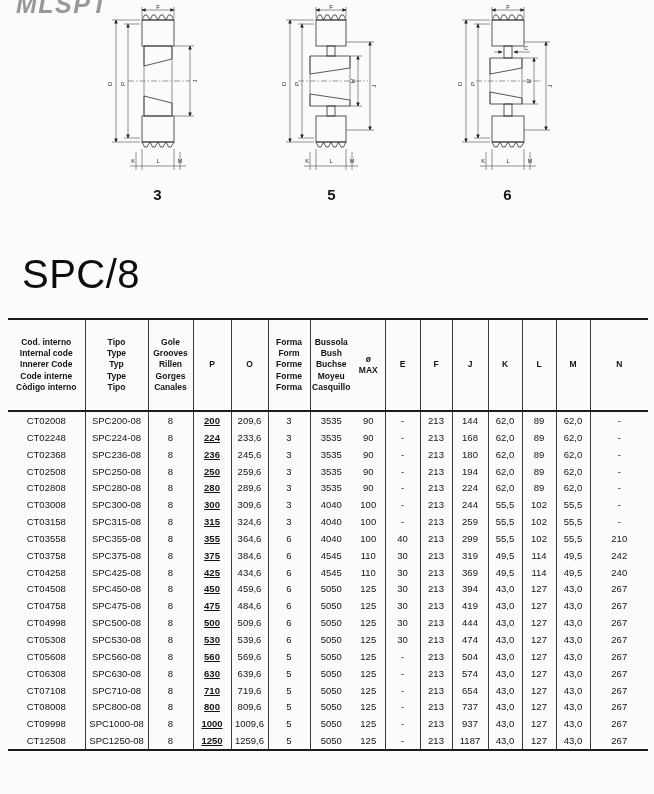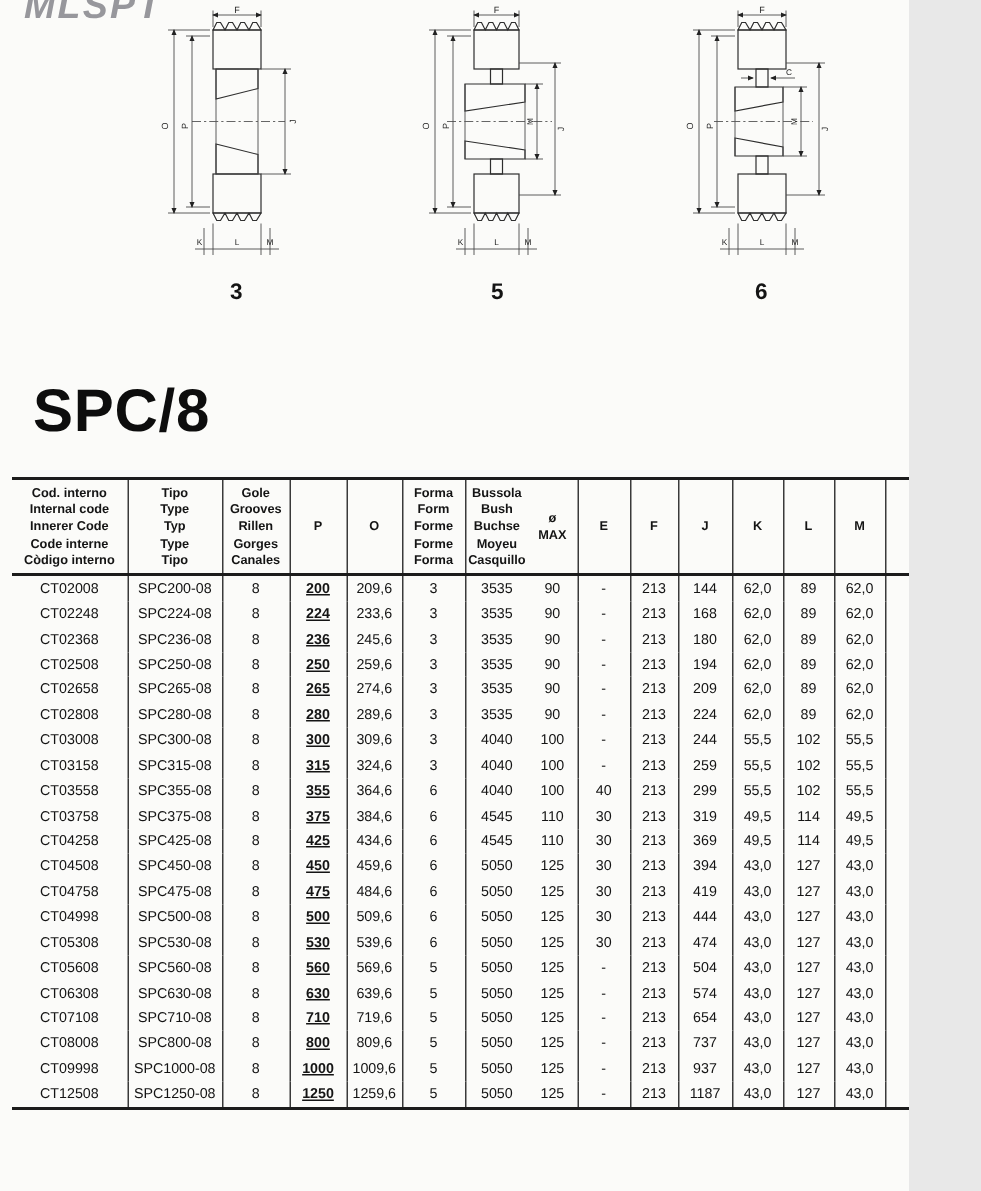--- a/index.html
+++ b/index.html
@@ -1,52 +1,52 @@
 <!DOCTYPE html>
 <html><head>
 <meta charset="utf-8">
 <style>
   html,body{margin:0;padding:0;background:#e8e8e8;}
   .canvas{
-    position:relative; width:606px; height:794px; overflow:hidden;
+    position:relative; width:654px; height:794px; overflow:hidden;
     background:#fbfbf9; font-family:"Liberation Sans", sans-serif; color:#141414;
   }
   
   .logo{
     position:absolute; top:-10px; left:16px;
     font-size:25px; font-weight:bold; font-style:italic;
     letter-spacing:1.5px; color:#97979c; user-select:none;
   }
   
   .figure{position:absolute; width:135px;}
   .figure svg{display:block;}
   .fig-label{width:135px; text-align:center; font-size:15px; font-weight:bold; margin-top:2px;}
   .dim-t{font-size:6px; fill:#1d1d1d; font-family:"Liberation Sans",sans-serif;}
   .ln{stroke:#2e2e2e; stroke-width:0.8; fill:none;}
   .thin{stroke:#4a4a4a; stroke-width:0.6; fill:none;}
   .cl{stroke:#555; stroke-width:0.6; stroke-dasharray:6 2 1.5 2; fill:none;}
   
   .title{
     position:absolute; left:22px; top:252px;
-    font-size:40px; font-weight:bold; letter-spacing:0.5px; color:#0d0d0d;
+    font-size:40px; font-weight:normal; letter-spacing:0.5px; color:#0d0d0d;
   }
   
   table.tbl{
     position:absolute; left:8px; top:318px; width:640px;
     border-collapse:collapse; table-layout:fixed;
     border-top:2.5px solid #1c1c1c; border-bottom:2.5px solid #1c1c1c;
   }
   .tbl thead tr{border-bottom:2.5px solid #1c1c1c;}
   .tbl th, .tbl td{
     border-right:1px solid #3a3a3a; text-align:center; vertical-align:middle; padding:0;
     font-family:"Liberation Sans", sans-serif;
   }
   .tbl th:nth-child(7), .tbl td:nth-child(7){border-right:none;} 
   .tbl th:last-child, .tbl td:last-child{border-right:none;}
-  .tbl th{font-size:8.5px; font-weight:bold; line-height:1.32; padding:3px 1px;}
+  .tbl th{font-size:8.5px; font-weight:bold; line-height:1.32; padding:17px 1px;}
   .tbl td{font-size:9.5px; height:16.85px; white-space:nowrap;}
   .tbl td.c3{font-weight:bold;text-decoration:underline;}
 </style>
 </head>
 <body>
 
 <div class="canvas">
 
   <div class="logo">MLSPT</div>
 
@@ -365,37 +365,20 @@
           <td class="c7">90</td>
           <td class="c8">-</td>
           <td class="c9">213</td>
           <td class="c10">194</td>
           <td class="c11">62,0</td>
           <td class="c12">89</td>
           <td class="c13">62,0</td>
           <td class="c14">-</td>
         </tr>
         <tr>
-          <td class="c0">CT02658</td>
-          <td class="c1">SPC265-08</td>
-          <td class="c2">8</td>
-          <td class="c3">265</td>
-          <td class="c4">274,6</td>
-          <td class="c5">3</td>
-          <td class="c6">3535</td>
-          <td class="c7">90</td>
-          <td class="c8">-</td>
-          <td class="c9">213</td>
-          <td class="c10">209</td>
-          <td class="c11">62,0</td>
-          <td class="c12">89</td>
-          <td class="c13">62,0</td>
-          <td class="c14">-</td>
-        </tr>
-        <tr>
           <td class="c0">CT02808</td>
           <td class="c1">SPC280-08</td>
           <td class="c2">8</td>
           <td class="c3">280</td>
           <td class="c4">289,6</td>
           <td class="c5">3</td>
           <td class="c6">3535</td>
           <td class="c7">90</td>
           <td class="c8">-</td>
           <td class="c9">213</td>

